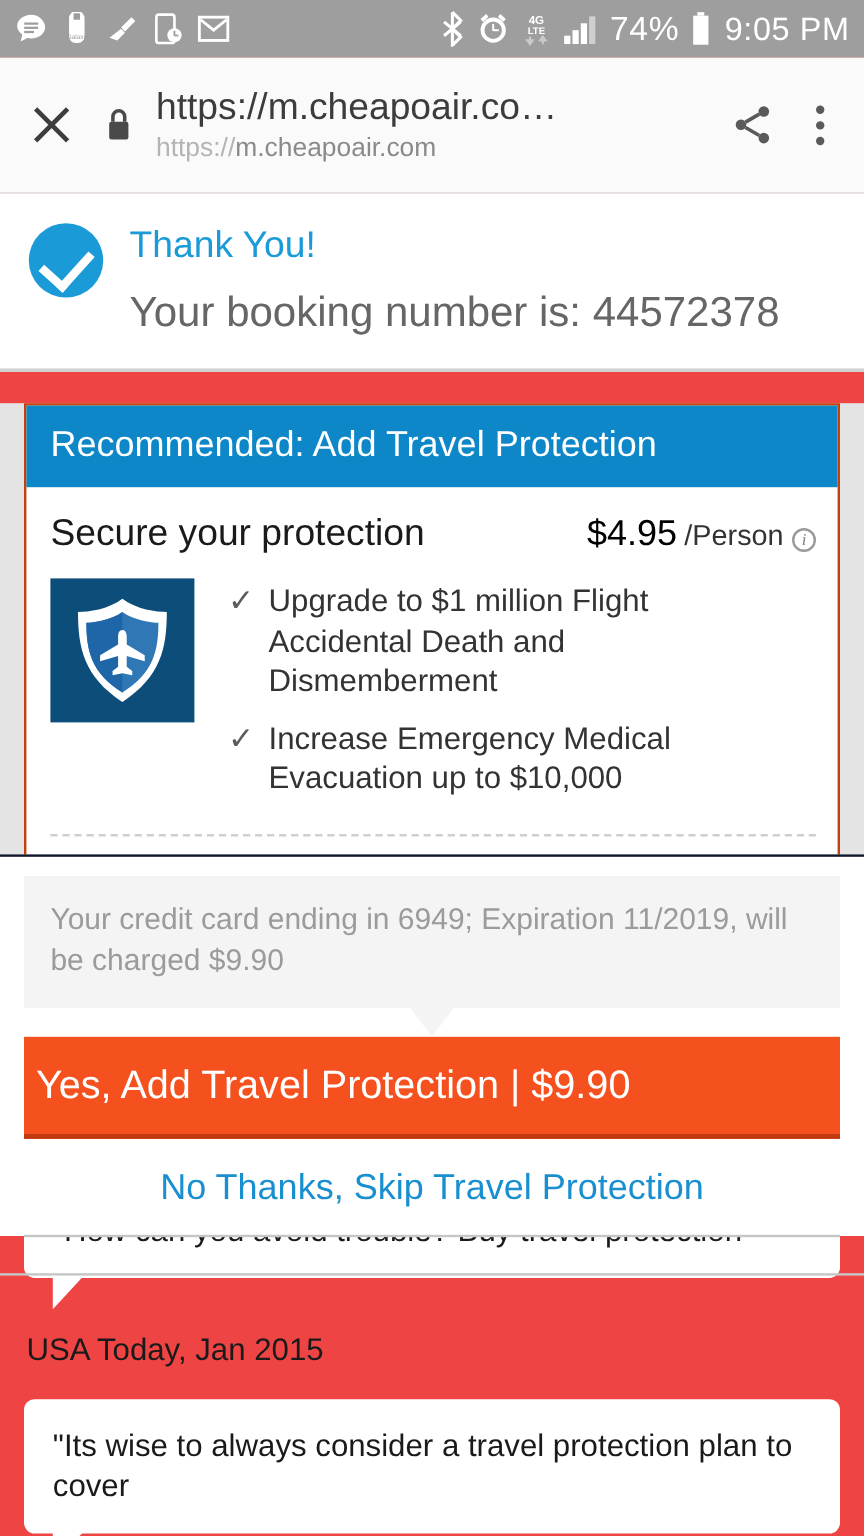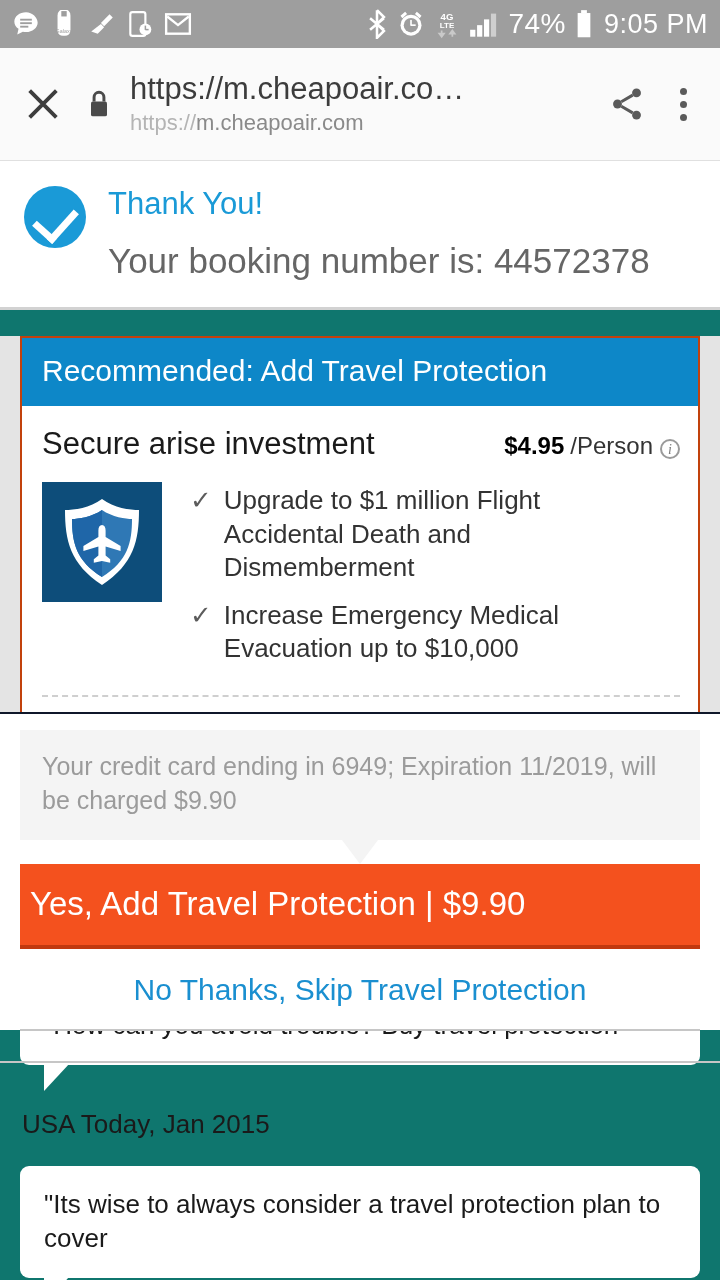--- a/index.html
+++ b/index.html
@@ -1,21 +1,21 @@
 <!DOCTYPE html>
 <html><head>
 <meta charset="utf-8">
 <style>
   * { margin:0; padding:0; box-sizing:border-box; }
   html, body {
     width:720px; height:1280px;
     font-family:"Liberation Sans", sans-serif;
     background:#ffffff; overflow:hidden;
   }
-  #screen { position:relative; width:720px; height:1280px; overflow:hidden; background:#0f766e; }
+  #screen { position:relative; width:720px; height:1280px; overflow:hidden; background:#ef4444; }
 
   
   .statusbar {
     height:48px; background:#9e9e9e; display:flex; align-items:center;
     justify-content:space-between; padding:0 12px; color:#ffffff;
   }
   .sb-left { display:flex; align-items:center; gap:11px; }
   .sb-right { display:flex; align-items:center; gap:9px; }
   .sb-ico { display:block; }
   .sb-text { font-size:28px; letter-spacing:.5px; line-height:1; }
@@ -61,21 +61,21 @@
 
   .card { margin:26px 20px 0 20px; background:#ffffff; border:2px solid #c2410c; }
   .card-head {
     background:#0d87c8; color:#ffffff; font-size:30px;
     padding:15px 20px 17px 20px; line-height:1.2;
   }
   .card-body { padding:20px 18px 0 20px; }
   .secure-row { display:flex; align-items:baseline; justify-content:space-between; }
   .secure-title { font-size:31px; color:#1a1a1a; }
   .price-wrap { display:flex; align-items:baseline; white-space:nowrap; }
-  .price { font-size:24px; color:#000000;font-weight:bold; }
+  .price { font-size:30px; color:#000000; }
   .per { font-size:24px; color:#333333; margin-left:6px; }
   .info-ico {
     display:inline-block; width:20px; height:20px; border:2px solid #9a9a9a;
     border-radius:50%; font-size:14px; line-height:18px; text-align:center;
     color:#7d7d7d; margin-left:7px; font-style:italic; font-family:"Liberation Serif", serif;
   }
 
   .benefits { display:flex; margin-top:20px; padding-bottom:10px; }
   .shield-box {
     width:120px; height:120px; background:#0d4d7a; flex:0 0 120px;
@@ -239,21 +239,21 @@
       <div class="ty-sub">Your booking number is: 44572378</div>
     </div>
   </div>
 
   <div class="page">
 
     <div class="card">
       <div class="card-head">Recommended: Add Travel Protection</div>
       <div class="card-body">
         <div class="secure-row">
-          <div class="secure-title">Secure arise investment</div>
+          <div class="secure-title">Secure your protection</div>
           <div class="price-wrap">
             <span class="price">$4.95</span>
             <span class="per">/Person</span>
             <span class="info-ico">i</span>
           </div>
         </div>
 
         <div class="benefits">
           <div class="shield-box">
             <svg width="92" height="96" viewBox="0 0 92 96">

